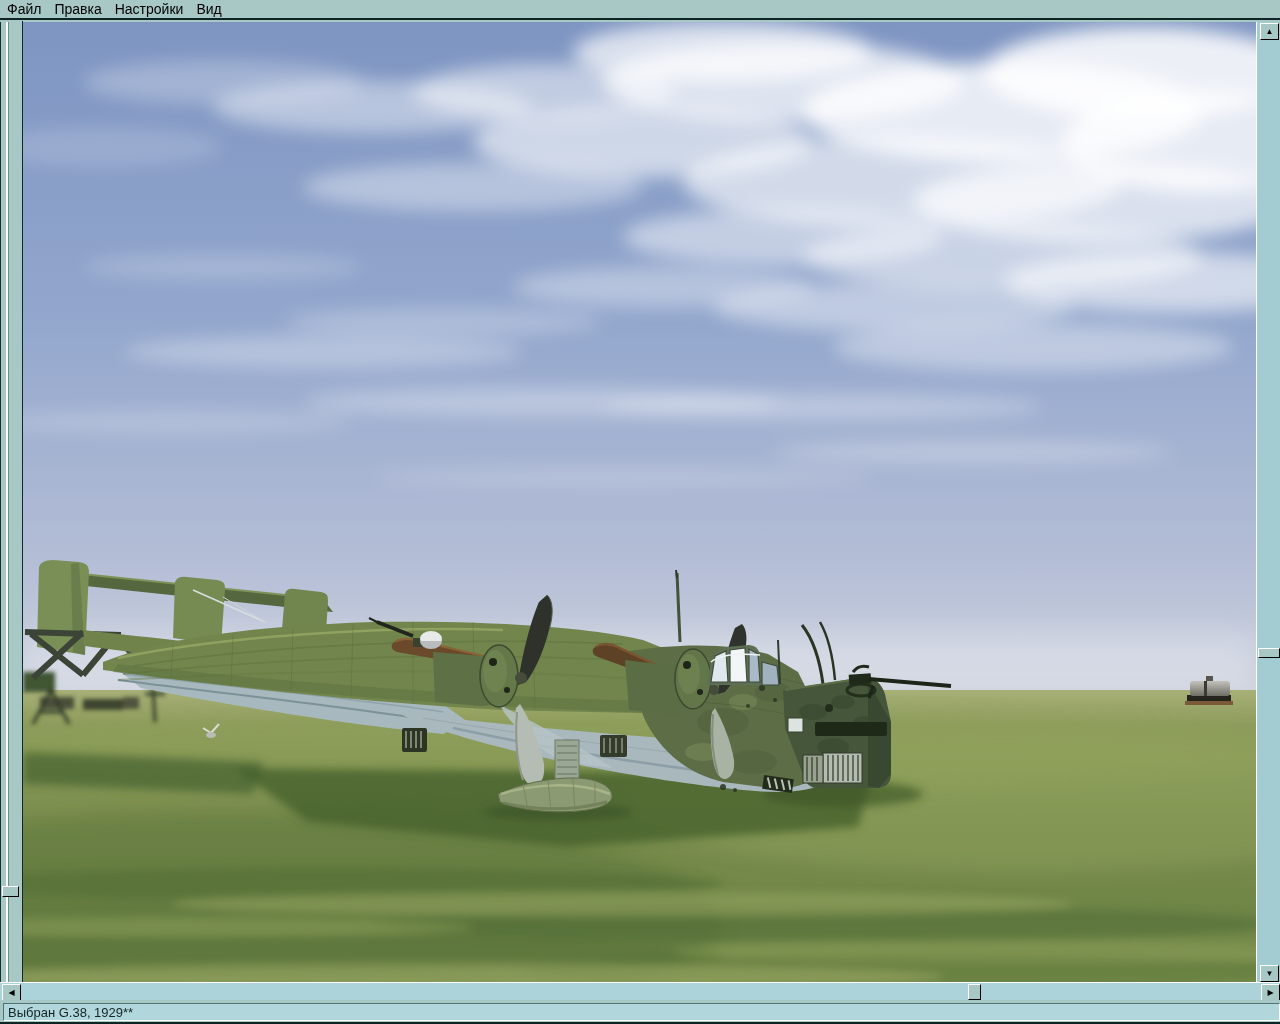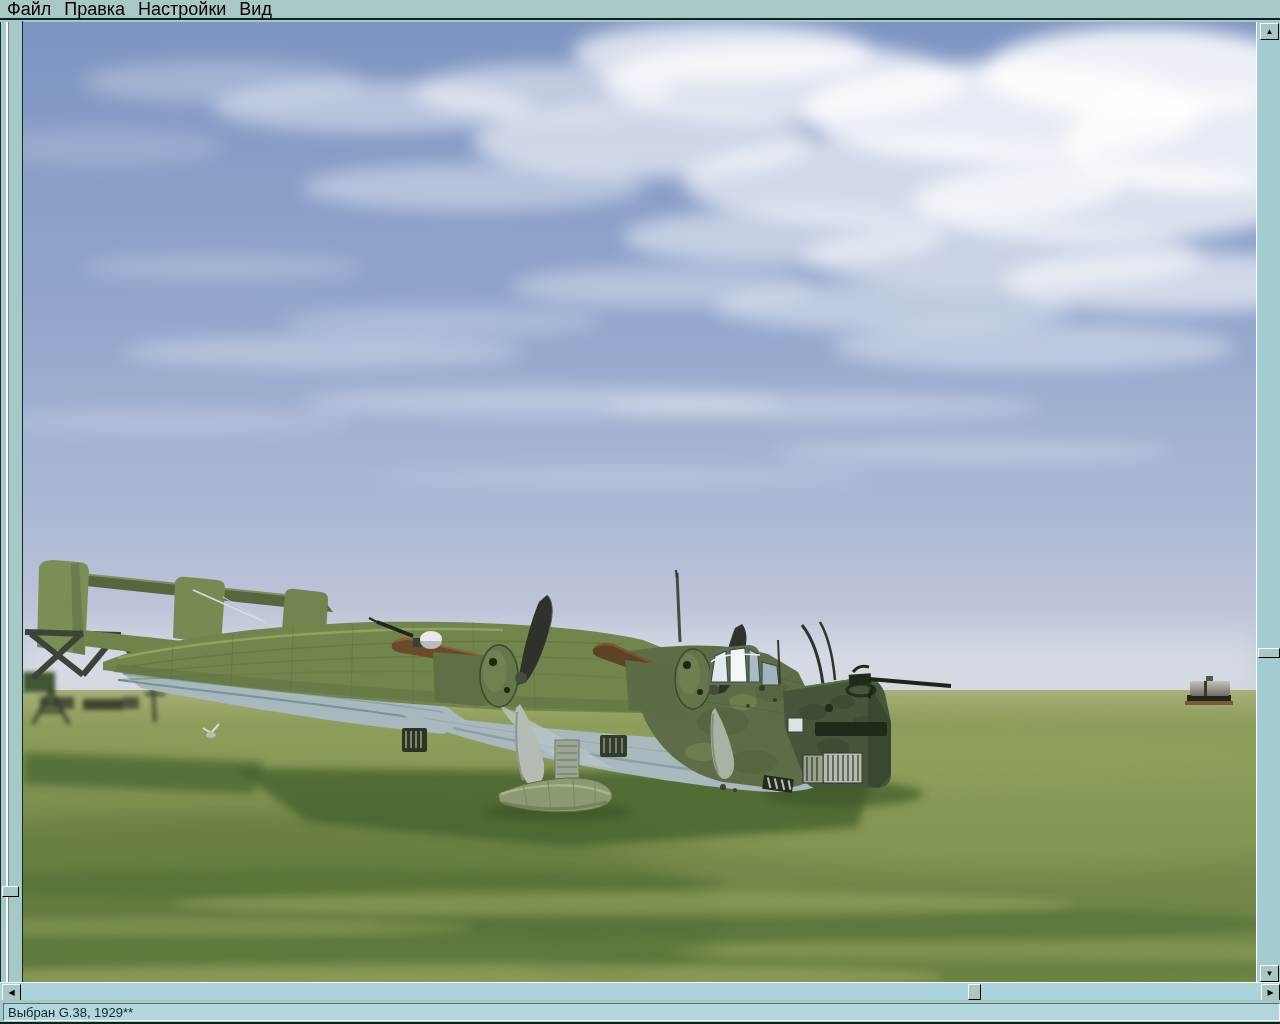--- a/index.html
+++ b/index.html
@@ -3,21 +3,21 @@
 <meta charset="utf-8">
 <style>
   html,body{margin:0;padding:0;}
   body{width:1280px;height:1024px;overflow:hidden;background:#a8c8c6;
        font-family:"Liberation Sans", sans-serif;}
   .win{position:relative;width:1280px;height:1024px;background:#a8c8c6;}
   
   .menubar{position:absolute;left:0;top:0;width:1280px;height:20px;
            background:#a8c8c6;border-bottom:2px solid #0d2424;
            display:flex;align-items:center;gap:13px;padding-left:7px;
-           font-size:18px;color:#000;box-sizing:border-box;}
+           font-size:14px;color:#000;box-sizing:border-box;}
   .mi{cursor:default;white-space:nowrap;}
   
   .edge-l{position:absolute;left:0;top:22px;width:1px;height:978px;background:#16302f;}
   .edge-r{position:absolute;left:1279px;top:22px;width:1px;height:978px;background:#16302f;}
   .edge-b{position:absolute;left:0;top:1022px;width:1280px;height:2px;background:#0d2424;}
   
   .lslider{position:absolute;left:1px;top:22px;width:21px;height:960px;background:#a8c8c6;}
   .ltrack-hi{position:absolute;left:5px;top:0;width:2px;height:100%;background:#ffffff;}
   .ltrack-sh{position:absolute;left:7px;top:0;width:1px;height:100%;background:#6d8d8c;}
   .lthumb{position:absolute;left:1px;width:15px;height:9px;background:#a8c8c6;

